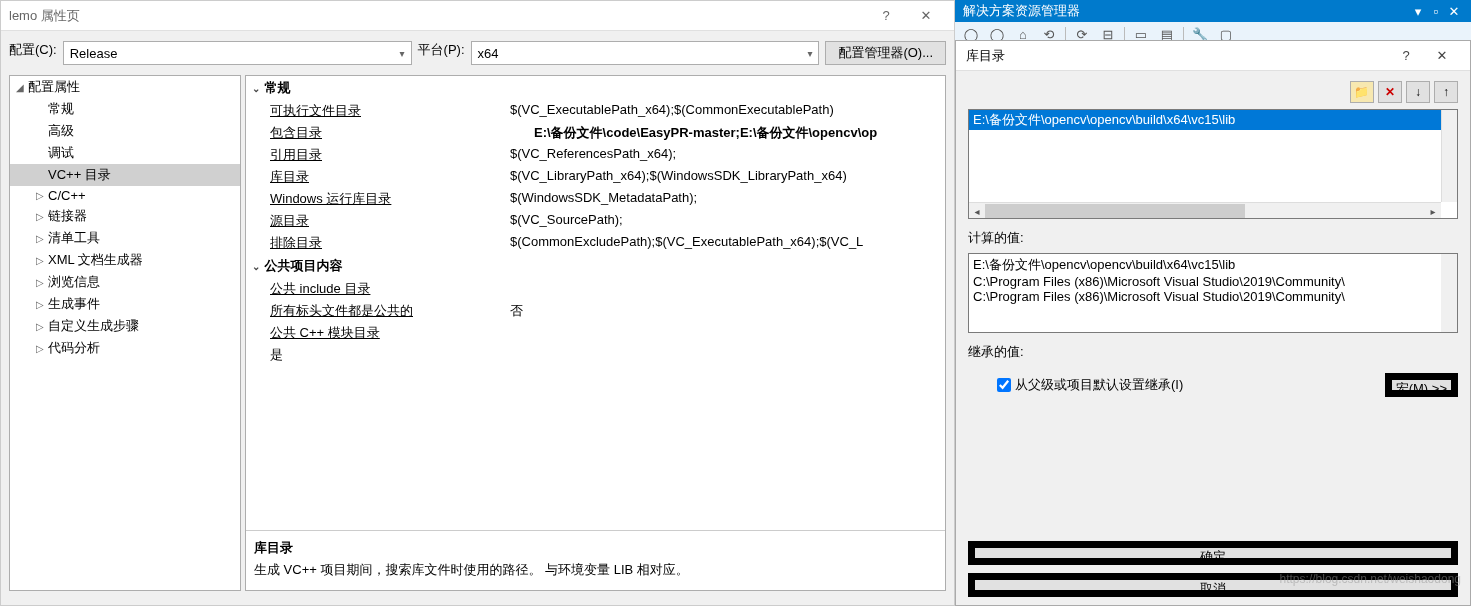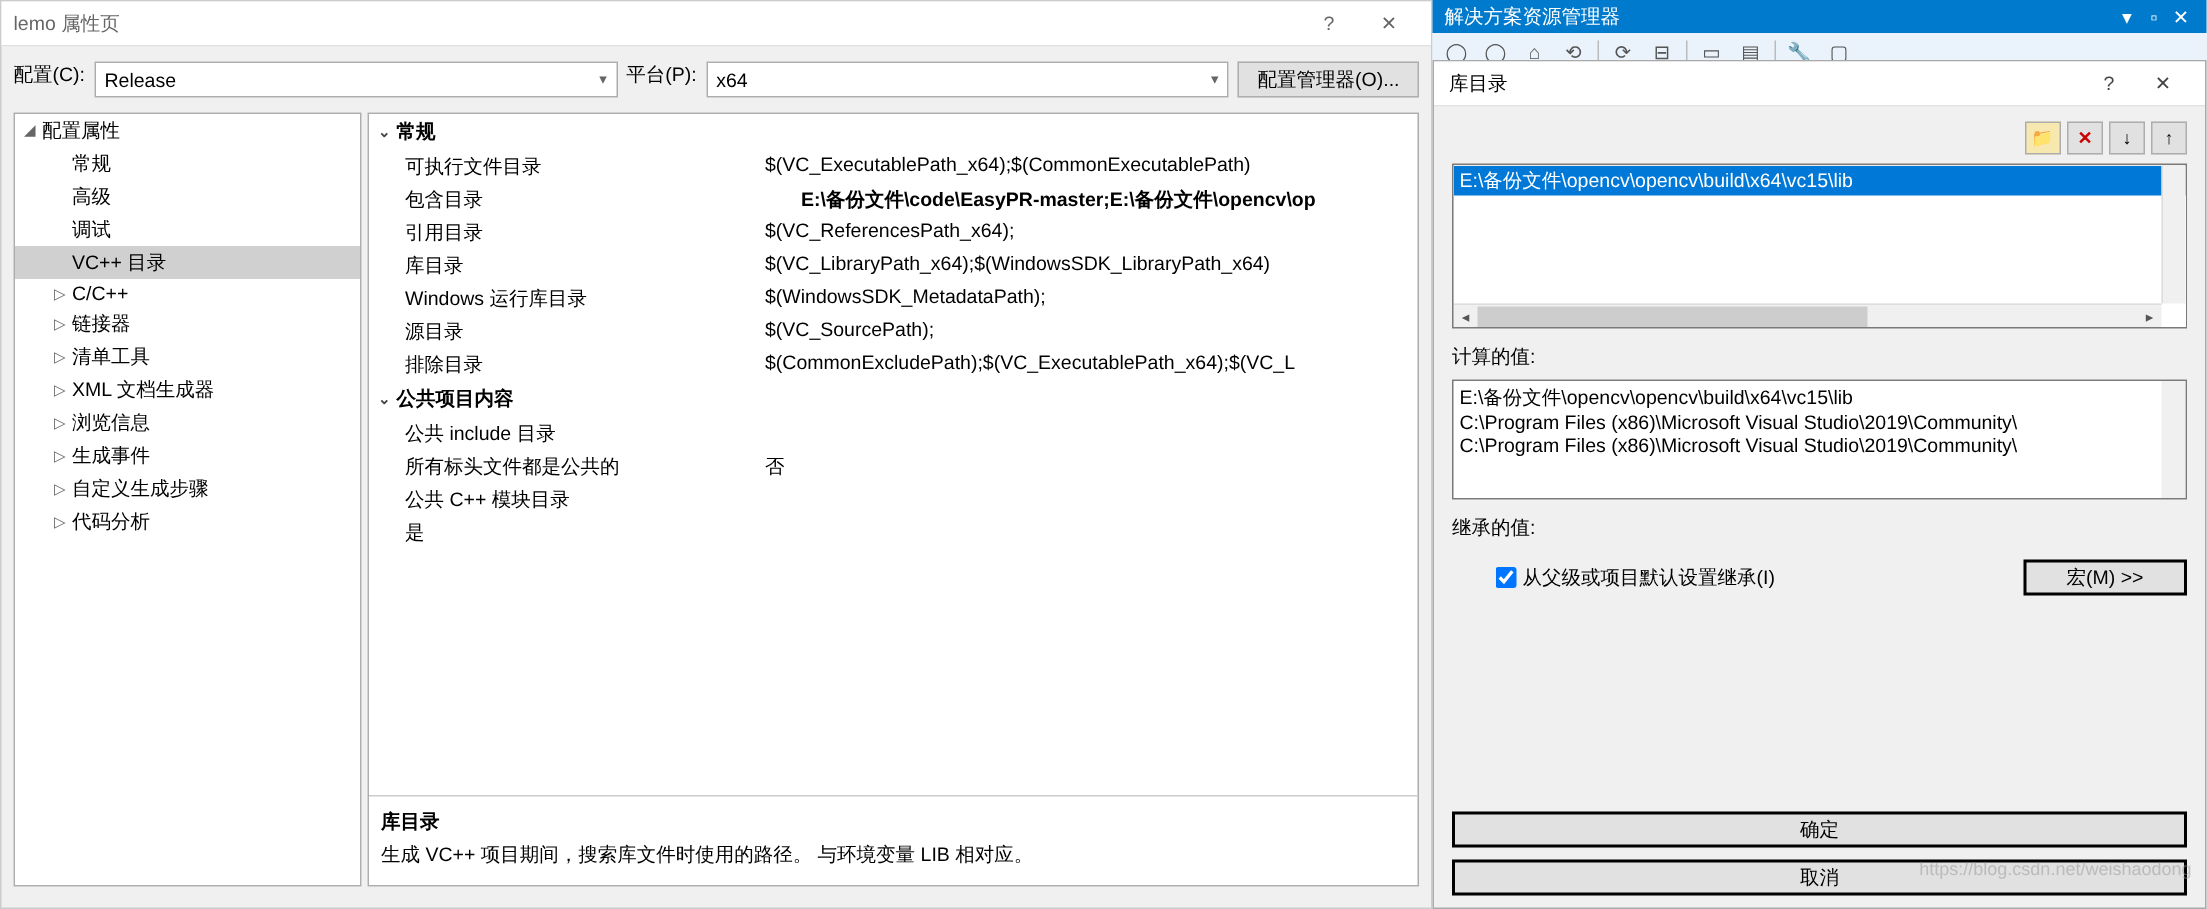--- a/index.html
+++ b/index.html
@@ -22,21 +22,21 @@
 .tree-item { padding: 2px 4px 2px 18px; cursor: pointer; white-space: nowrap; display: flex; align-items: center; gap: 2px; }
 .tree-item.lvl2 { padding-left: 38px; }
 .tree-item.selected { background: #d0d0d0; }
 .tree-item .caret { display: inline-block; width: 10px; font-size: 10px; color: #666; margin-left: -12px; }
 
 .content-panel { flex: 1; display: flex; flex-direction: column; border: 1px solid #adadad; background: #fff; }
 .prop-list { flex: 1; overflow: auto; }
 .group-head { display: flex; align-items: center; gap: 4px; padding: 3px 6px; font-weight: bold; cursor: pointer; }
 .group-head .caret { font-size: 10px; color: #444; }
 .prop-row { display: flex; padding: 2px 0 2px 24px; }
-.prop-name { width: 240px; }
+.prop-name { width: 240px; text-decoration: underline; }
 .prop-val { flex: 1; overflow: hidden; white-space: nowrap; }
 .prop-val.bold { font-weight: bold; padding-left: 24px; }
 .desc-panel { border-top: 1px solid #ccc; padding: 8px; min-height: 60px; }
 .desc-panel .d-title { font-weight: bold; margin-bottom: 4px; }
 
 
 .sln-window { position: absolute; left: 955px; top: 0; width: 516px; height: 40px; }
 .sln-title { background: #007acc; color: #fff; height: 22px; display: flex; align-items: center; padding: 0 8px; font-size: 12px; }
 .sln-title .spacer { flex: 1; }
 .sln-title .tb { width: 18px; text-align: center; cursor: pointer; }
@@ -63,21 +63,21 @@
 .list-box .vscroll { position: absolute; top: 0; bottom: 16px; right: 0; width: 16px; background: #f0f0f0; border-left: 1px solid #ddd; }
 
 .sect-label { margin-top: 4px; }
 .calc-box, .inherit-box { border: 1px solid #7a7a7a; background: #fff; height: 80px; overflow: auto; padding: 2px 4px; position: relative; }
 .calc-box .ln, .inherit-box .ln { white-space: nowrap; }
 .calc-box .vscroll, .inherit-box .vscroll { position: absolute; top: 0; bottom: 0; right: 0; width: 16px; background: #f0f0f0; }
 
 .bottom-row { display: flex; align-items: center; gap: 8px; margin-top: 6px; margin-left: 29px; }
 .bottom-row .chk { display: flex; align-items: center; gap: 4px; flex: 1; }
 .bottom-row .chk input { width: 14px; height: 14px; }
-.macro-btn, .ok-btn, .cancel-btn { height: 24px; padding: 0 27px; border: 2px solid #000000; background: #e1e1e1; cursor: pointer; }
+.macro-btn, .ok-btn, .cancel-btn { height: 24px; padding: 0 4px; border: 7px solid #000000; background: #e1e1e1; cursor: pointer; }
 .btn-row { display: flex; justify-content: flex-end; gap: 8px; padding: 8px 12px; flex-direction: column; }
 
 .watermark { position: absolute; right: 10px; bottom: 20px; color: rgba(150,150,150,0.5); font-size: 12px; pointer-events: none; }
 </style>
 </head>
 <body>
 
 <div class="main-window">
   <div class="title-bar">
     <span class="title">lemo 属性页</span>

